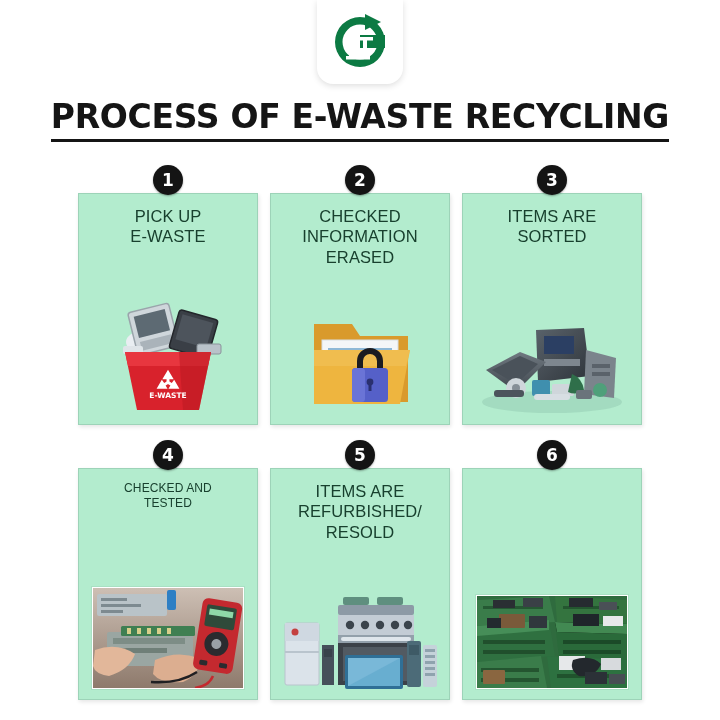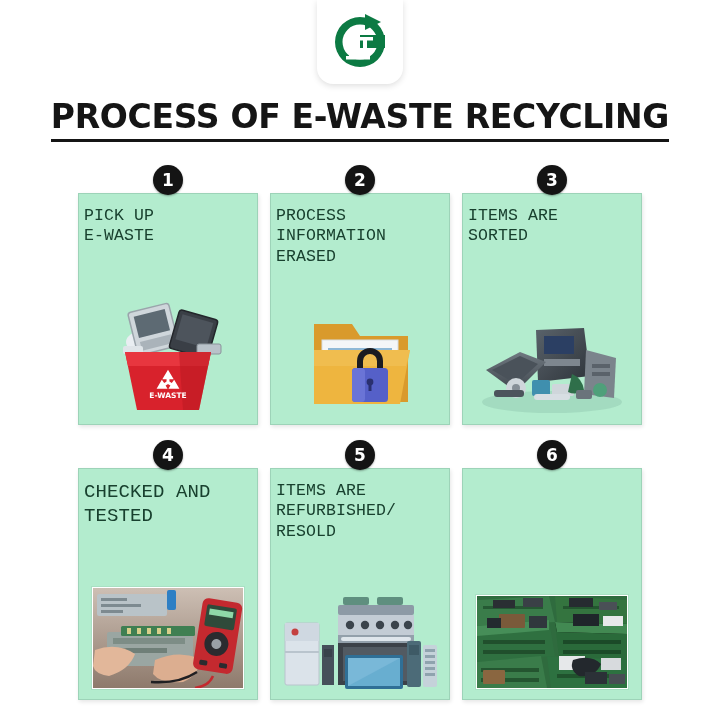--- a/index.html
+++ b/index.html
@@ -103,30 +103,30 @@
     border: 1px solid #9dd3b8;
     box-shadow: 1px 2px 4px rgba(0,0,0,0.10);
     box-sizing: border-box;
     display: flex;
     flex-direction: column;
     align-items: center;
     padding-top: 12px;
   }
 
   .card-label {
-    font-family: Liberation Mono, monospace;
+    font-family: Liberation Sans, sans-serif;
     font-size: 16.5px;
     line-height: 1.24;
     color: #18402e;
-    text-align: left;
+    text-align: center;
     letter-spacing: 0.1px;
     width: 168px;
     white-space: pre-line;
   }
-  .card.small-label .card-label { font-size: 19px; }
+  .card.small-label .card-label { font-size: 12px; }
 
   .art {
     margin-top: auto;
     margin-bottom: 10px;
     width: 160px;
     height: 112px;
     display: flex;
     align-items: flex-end;
     justify-content: center;
   }
@@ -197,21 +197,21 @@
           </g>
           <text x="59" y="96" font-family="DejaVu Sans, sans-serif" font-size="7.5" font-weight="bold" fill="#ffffff" text-anchor="middle">E-WASTE</text>
         </svg>
       </div>
     </div>
   </div>
 
   <div class="step">
     <div class="badge">2</div>
     <div class="card">
-      <div class="card-label">PROCESS
+      <div class="card-label">CHECKED
 INFORMATION
 ERASED</div>
       <div class="art">
         <svg width="124" height="104" viewBox="0 0 124 104">
 
           <path d="M16 14 L54 14 L62 26 L110 26 L110 92 L16 92 Z" fill="#d99a2c"></path>
 
           <rect x="24" y="30" width="76" height="44" fill="#f4f6f8" stroke="#d7dde2" stroke-width="1"></rect>
           <rect x="30" y="38" width="64" height="3" fill="#8fb8d6"></rect>
           <rect x="30" y="46" width="52" height="3" fill="#cfd8de"></rect>

